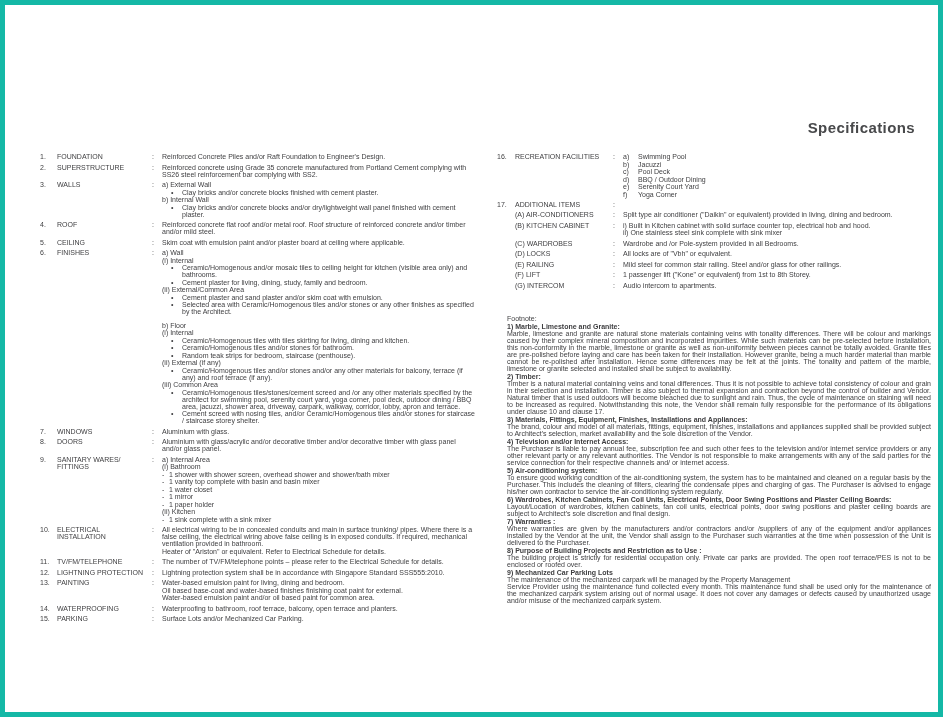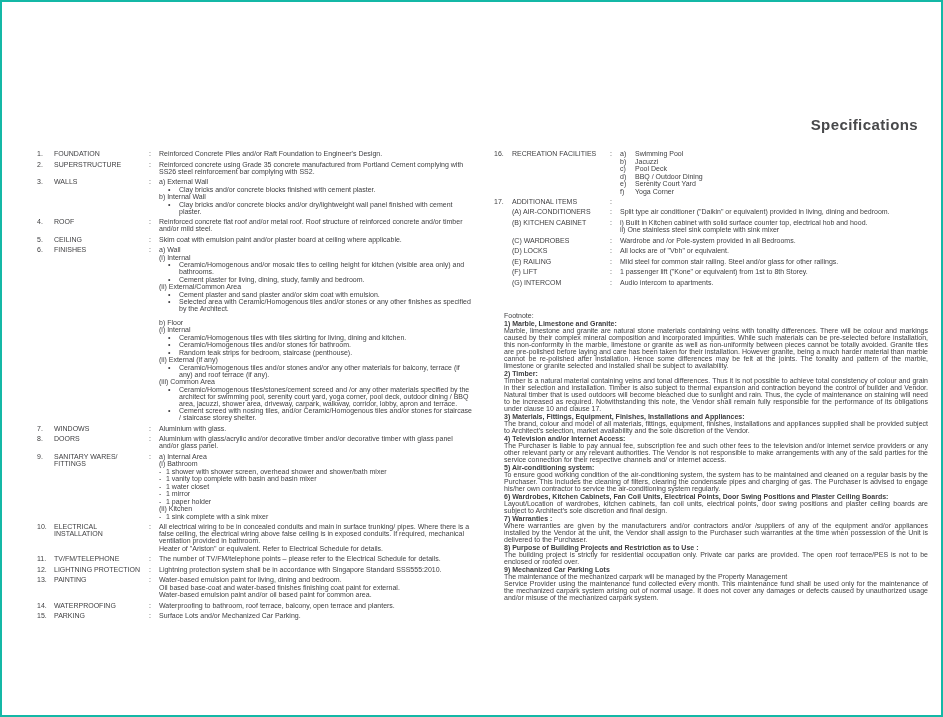--- a/index.html
+++ b/index.html
@@ -1,19 +1,19 @@
 <!DOCTYPE html>
 <html><head>
 <meta charset="utf-8">
 <style>
   * { box-sizing: border-box; }
   html,body { margin:0; padding:0; background:#ffffff; }
   .page {
     position:relative; width:943px; height:717px; background:#ffffff;
-    border:2px solid #14b8a6; overflow:hidden;
+    border:5px solid #14b8a6; overflow:hidden;
     font-family:"Liberation Sans","DejaVu Sans",sans-serif;
     color:#3e3e40;
   }
   .title {
     position:absolute; top:114px; right:23px;
     font-size:15px; font-weight:bold; color:#48494b; letter-spacing:0.4px;
   }
   .col { position:absolute; top:148px; font-size:7px; line-height:7px; }
   .col-left  { left:35px;  width:436px; }
   .col-right { left:492px; width:434px; }

